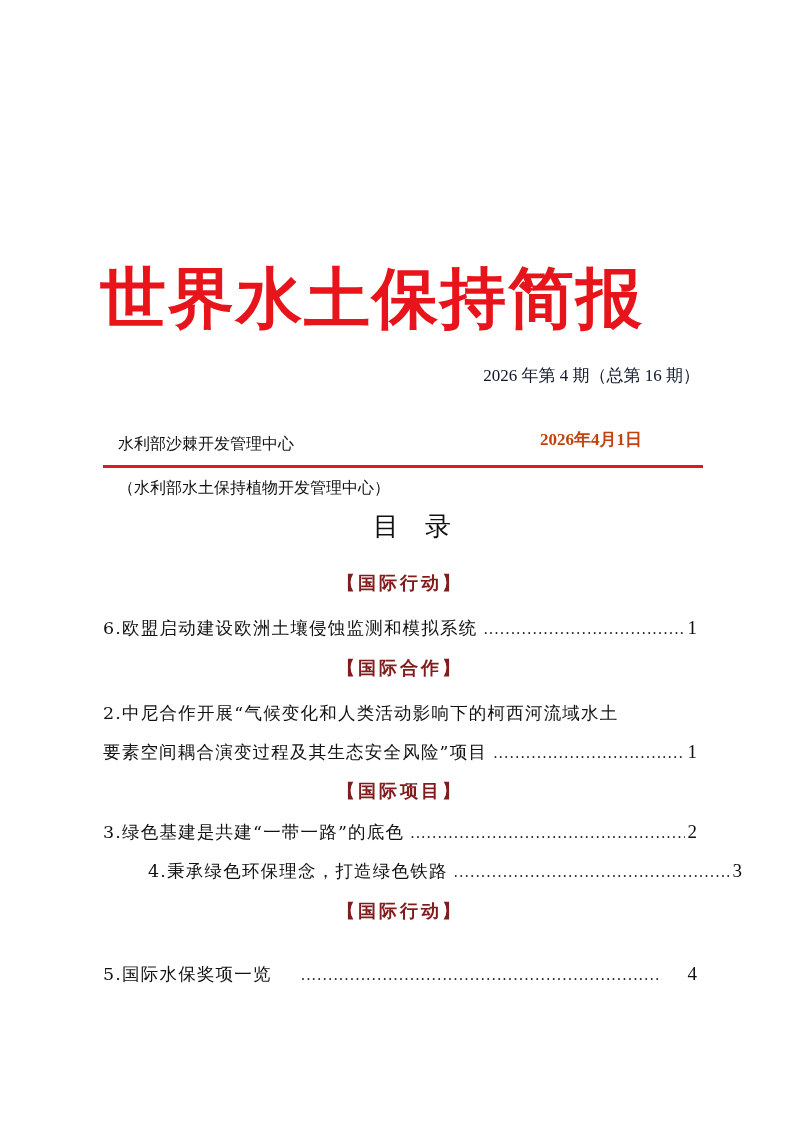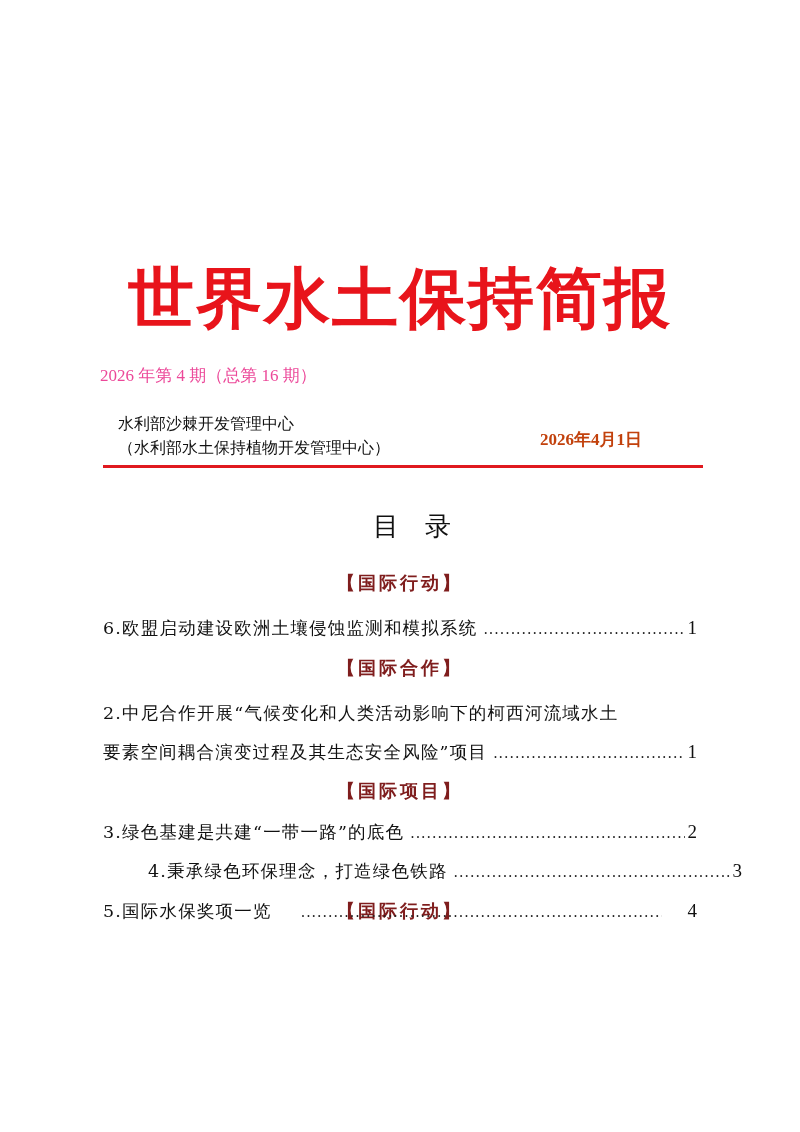--- a/index.html
+++ b/index.html
@@ -13,50 +13,49 @@
       position: relative;
       overflow: hidden;
       color: #111111;
       font-family: "DejaVu Serif", "Liberation Serif", serif;
     }
     .masthead-title {
       position: absolute;
       left: 100px;
       top: 258px;
       width: 600px;
-      text-align: center;
       color: #e8141b;
       font-family: "DejaVu Serif", "Liberation Serif", serif;
       font-weight: bold;
       font-size: 66px;
       line-height: 80px;
       letter-spacing: 2px;
       white-space: nowrap;
     }
     .issue-line {
       position: absolute;
       left: 100px;
       top: 364px;
       width: 600px;
-      text-align: left;
+      text-align: right;
       font-family: "Liberation Serif", "DejaVu Serif", serif;
       font-size: 17px;
       line-height: 24px;
-      color: #ec4899;
+      color: #0f172a;
     }
     .publisher {
       position: absolute;
       left: 118px;
       top: 412px;
       font-family: "DejaVu Sans", "Liberation Sans", sans-serif;
       font-size: 16px;
       line-height: 24px;
       color: #111;
     }
-    .publisher div { white-space: nowrap; }
+    .publisher div { white-space: nowrap; margin-top: 20px; }
     .pub-date {
       position: absolute;
       left: 540px;
       top: 428px;
       font-family: "Liberation Serif", "DejaVu Serif", serif;
       font-size: 17px;
       line-height: 24px;
       color: #c2410c;
       white-space: nowrap;
       font-weight: bold;
@@ -171,17 +170,17 @@
   <span class="leader"></span>
   <span class="page">2</span>
 </div>
 <div class="entry" style="top:857px;margin-left:45px;">
   <span class="title-text">4.秉承绿色环保理念，打造绿色铁路</span>
   <span class="leader"></span>
   <span class="page">3</span>
 </div>
 
 <div class="section" style="top:898px;">【国际行动】</div>
-<div class="entry" style="top:897px;gap:23px;">
+<div class="entry" style="top:960px;gap:23px;">
   <span class="title-text">5.国际水保奖项一览</span>
   <span class="leader"></span>
   <span class="page">4</span>
 </div>
 
 </body></html>

